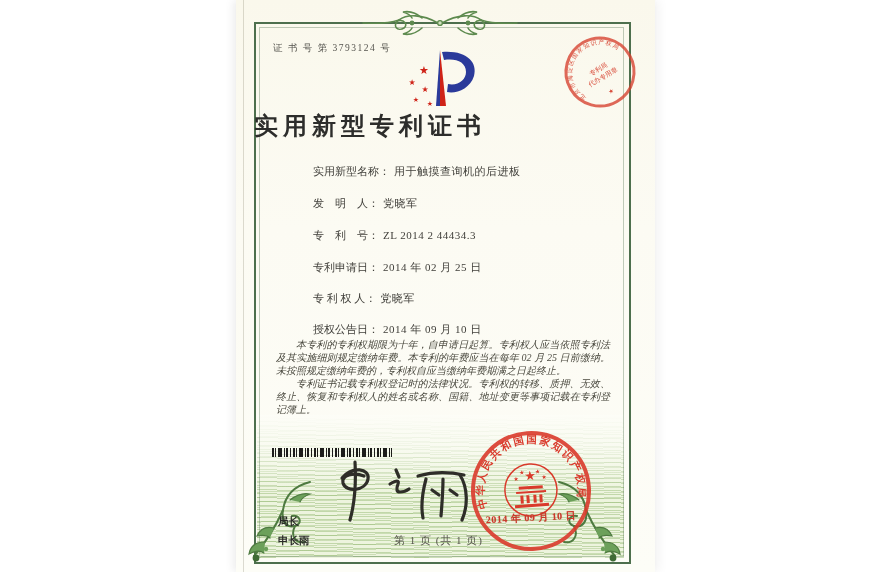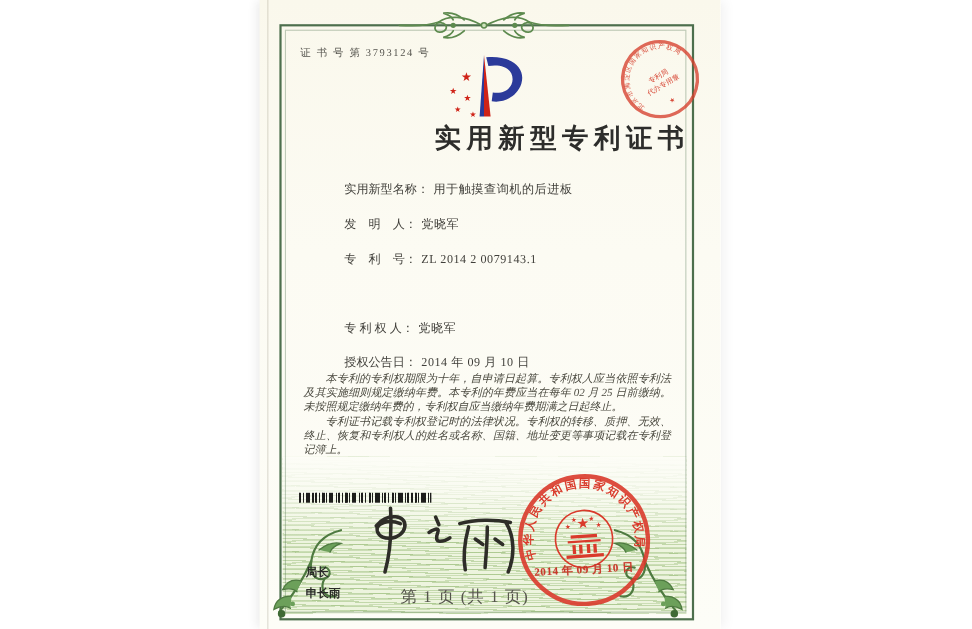--- a/index.html
+++ b/index.html
@@ -36,21 +36,21 @@
     content:"";position:absolute;inset:0;
     background:linear-gradient(180deg,#fdfdf7 0%,rgba(253,253,247,0.75) 22%,rgba(253,253,247,0) 55%);
   }
   .cert-no{
     position:absolute;left:37px;top:42px;z-index:3;
     font-size:9.5px;letter-spacing:1.5px;color:#55544e;
   }
   .logo{position:absolute;left:164px;top:48px;width:84px;height:64px;z-index:3;}
   .title{
     position:absolute;left:18px;top:110px;width:373px;z-index:3;
-    text-align:right;font-size:24px;font-weight:600;letter-spacing:5px;color:#2d2d2b;
+    text-align:left;font-size:24px;font-weight:600;letter-spacing:5px;color:#2d2d2b;
   }
   .field{position:absolute;left:40px;z-index:3;font-size:11px;color:#403f3a;white-space:nowrap;margin-left:37px;}
   .field .fvalue{margin-left:4px;letter-spacing:0.5px;}
   .paras{
     position:absolute;left:40px;top:338px;width:334px;z-index:3;
     font-size:10px;line-height:13px;color:#4a493f;font-style:italic;
     text-align:justify;
   }
   .paras p{margin:0;text-indent:2em;}
   .barcode{
@@ -66,22 +66,22 @@
   }
   .signature{position:absolute;left:90px;top:452px;width:175px;height:78px;z-index:3;}
   .seal-main{position:absolute;left:232px;top:428px;width:126px;height:126px;z-index:4;transform:rotate(-4deg);}
   .seal-date{
     position:absolute;left:234px;top:511px;width:122px;z-index:5;text-align:center;
     font-size:10px;font-weight:bold;color:#c9392b;letter-spacing:0.5px;transform:rotate(-3deg);
     text-shadow:0 0 1px rgba(201,57,43,0.4);
   }
   .seal-small{position:absolute;left:326px;top:34px;width:76px;height:76px;z-index:4;transform:rotate(-30deg);opacity:0.92;}
   .footer{
-    position:absolute;left:0;top:533px;width:373px;z-index:3;text-align:center;
-    font-size:15px;letter-spacing:1px;color:#55544c;
+    position:absolute;left:16px;top:533px;width:373px;z-index:3;text-align:center;
+    font-size:11px;letter-spacing:1px;color:#55544c;
   }
   .orn-top{position:absolute;left:124px;top:5px;width:160px;height:36px;z-index:2;}
   .orn-bl{position:absolute;left:8px;top:476px;width:72px;height:88px;z-index:2;}
   .orn-br{position:absolute;left:317px;top:476px;width:72px;height:88px;z-index:2;transform:scaleX(-1);}
 </style>
 </head>
 <body>
 
 <div class="page">
 
@@ -143,21 +143,24 @@
 
   <div class="title">实用新型专利证书</div>
 
   <div class="field" style="top:164px">
     <span class="flabel">实用新型名称：</span><span class="fvalue">用于触摸查询机的后进板</span>
   </div>
   <div class="field" style="top:196px">
     <span class="flabel">发　明　人：</span><span class="fvalue">党晓军</span>
   </div>
   <div class="field" style="top:228px">
-    <span class="flabel">专　利　号：</span><span class="fvalue">ZL 2014 2 0079143.1</span>
+    <span class="flabel">专　利　号：</span><span class="fvalue">ZL 2014 2 44434.3</span>
+  </div>
+  <div class="field" style="top:260px">
+    <span class="flabel">专利申请日：</span><span class="fvalue">2014 年 02 月 25 日</span>
   </div>
   <div class="field" style="top:291px">
     <span class="flabel">专 利 权 人：</span><span class="fvalue">党晓军</span>
   </div>
   <div class="field" style="top:322px">
     <span class="flabel">授权公告日：</span><span class="fvalue">2014 年 09 月 10 日</span>
   </div>
 
   <div class="paras">
     <p>本专利的专利权期限为十年，自申请日起算。专利权人应当依照专利法及其实施细则规定缴纳年费。本专利的年费应当在每年 02 月 25 日前缴纳。未按照规定缴纳年费的，专利权自应当缴纳年费期满之日起终止。</p>

